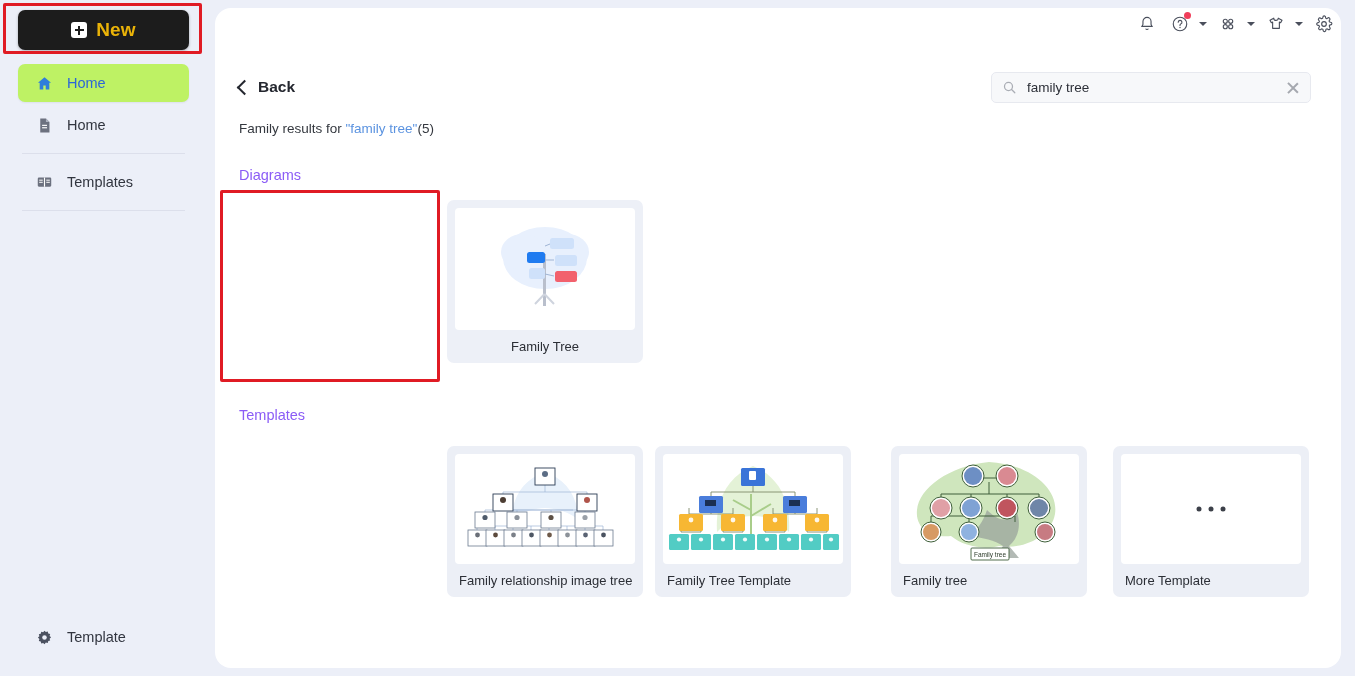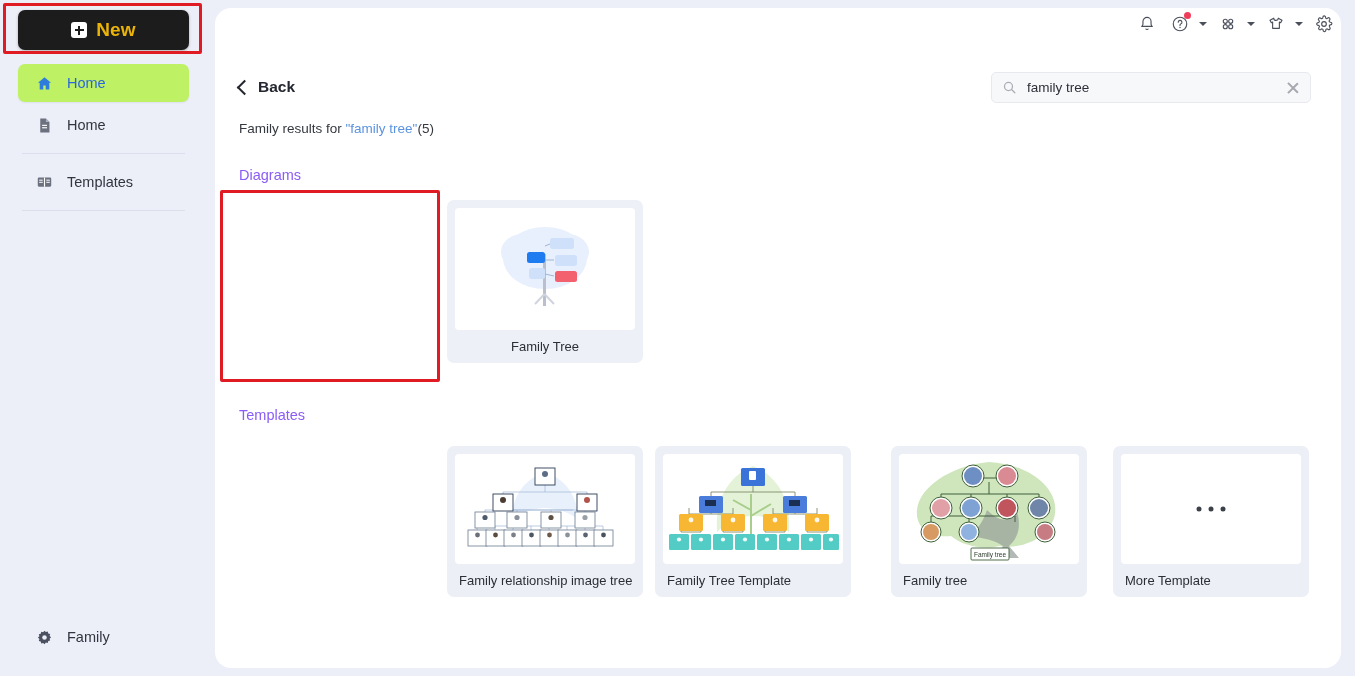--- a/index.html
+++ b/index.html
@@ -279,21 +279,21 @@
     </div>
 
     <div class="sidebar-bottom">
       <div class="nav-item">
         <span class="ico">
           <svg viewBox="0 0 24 24" width="17" height="17">
               <path d="M12 2.3l1.9 2.1 2.7-.8.7 2.7 2.7.8-.8 2.7 2.1 1.9-2.1 1.9.8 2.7-2.7.8-.7 2.7-2.7-.8L12 21.7l-1.9-2.1-2.7.8-.7-2.7-2.7-.8.8-2.7L2.7 12l2.1-1.9-.8-2.7 2.7-.8.7-2.7 2.7.8z" fill="#4b5160"></path>
               <circle cx="12" cy="12" r="3.2" fill="#eceff8"></circle>
             </svg>
         </span>
-        <span>Family</span>
+        <span>Template</span>
       </div>
     </div>
   </div>
 
   <div class="main">
 
     <div class="topicons">
 
       <div class="topicon">
         <span>

